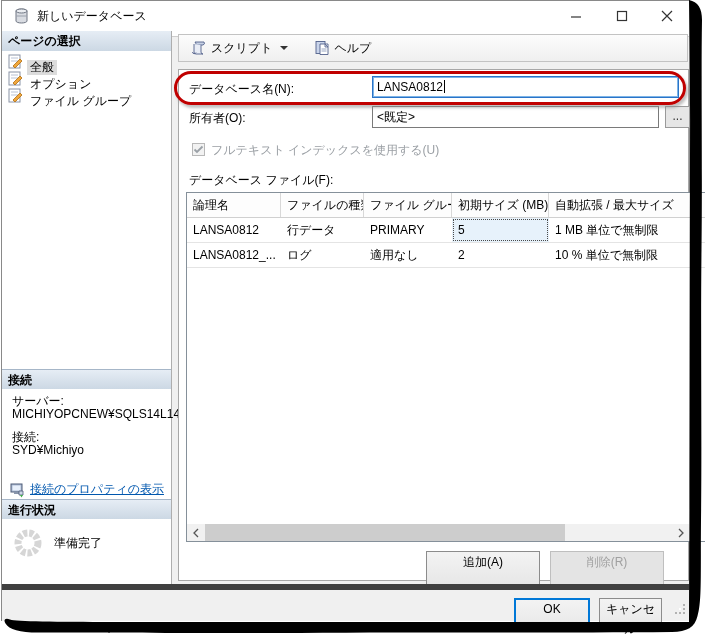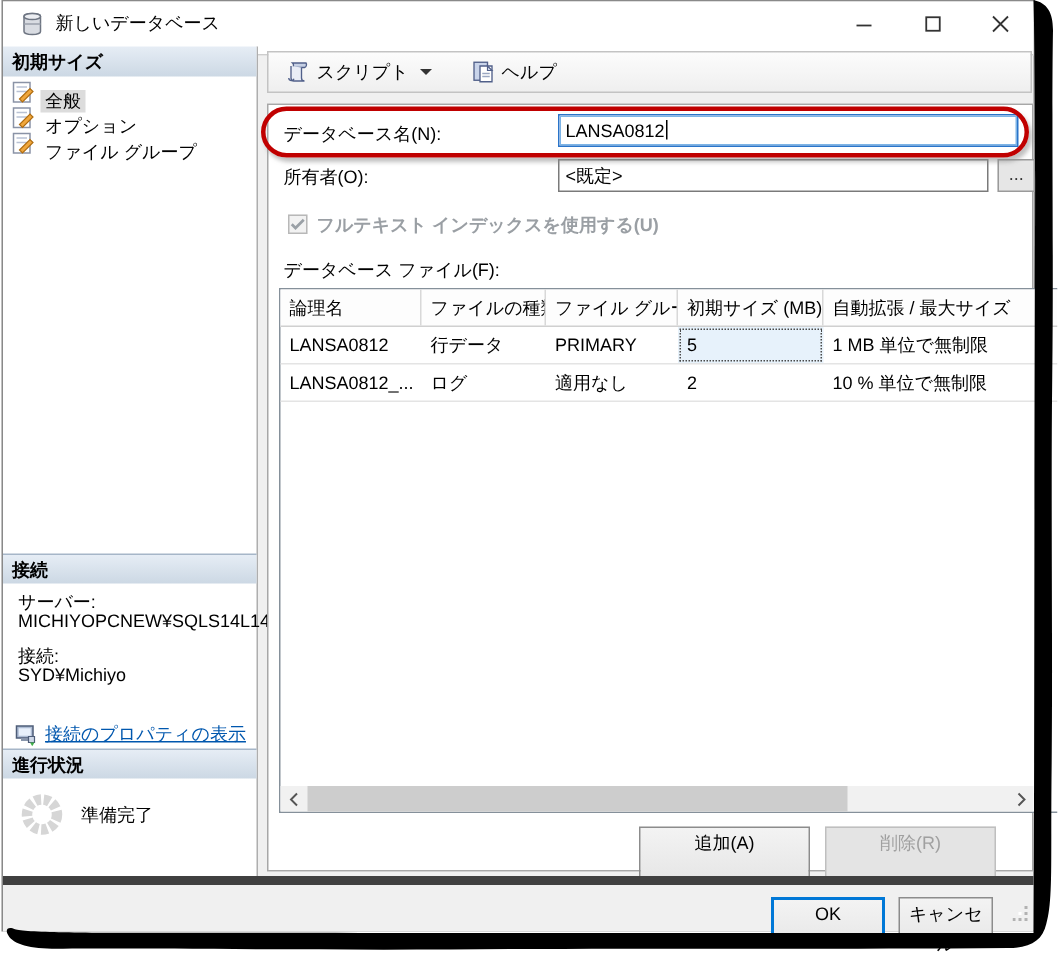--- a/index.html
+++ b/index.html
@@ -7,21 +7,21 @@
   #canvas {
     position:relative; width:705px; height:640px; overflow:hidden;
     font-family:"Liberation Sans","DejaVu Sans",sans-serif; font-size:12px; color:#000;
     background:#ffffff;
   }
   .window {
     position:absolute; left:1px; top:0; width:689px; height:621px;
     background:#f0f0f0; border:1px solid #898989;
   }
   
-  .titlebar { position:absolute; left:0; top:0; width:687px; height:36px; background:#fff; border-bottom:1px solid #cdcdcd;font-family:Liberation Mono, monospace; }
+  .titlebar { position:absolute; left:0; top:0; width:687px; height:36px; background:#fff; border-bottom:1px solid #cdcdcd; }
   .title-icon { position:absolute; left:13px; top:7px; }
   .title-text { position:absolute; left:35px; top:0; line-height:30px; }
   .winbtn { position:absolute; top:0; width:45px; height:29px; display:flex; align-items:center; justify-content:center; }
   .winbtn-min { left:551px; } .winbtn-max { left:597px; } .winbtn-close { left:642px; }
   
   .sidebar { position:absolute; left:0; top:30px; width:170px; height:553px; background:#fff; border-right:1px solid #aeaeae; }
   .sec-header {
     position:absolute; left:0; width:169px; height:20px; font-weight:bold; line-height:20px; padding-left:6px;
     background:linear-gradient(to bottom,#e6edf5,#ccd8e4); border-top:1px solid #a6b6c8;
   }
@@ -48,21 +48,21 @@
   .textbox.focused { border:1px solid #2a74c9; box-shadow:inset 0 0 0 1px #7db4e6; }
   .caret-bar { display:inline-block; width:1px; height:13px; background:#000; vertical-align:-2px; margin-left:1px; }
   .browse-btn { position:absolute; width:25px; height:22px; background:#e6e6e6; border:1px solid #9a9a9a; text-align:center; line-height:19px; color:#333; }
   .annotation-ellipse {
     position:absolute; left:-5px; top:1px; width:512px; height:34px;
     border:3px solid #c00000; border-radius:17px;
     box-shadow:2px 3px 3px rgba(140,140,140,.55);
     pointer-events:none; z-index:5;
   }
   .checkbox { position:absolute; width:13px; height:13px; background:#f2f2f2; border:1px solid #b8b8b8; display:flex; align-items:center; justify-content:center; }
-  .chk-label { position:absolute; color:#9a9fa4;font-weight:bold; }
+  .chk-label { position:absolute; color:#9a9fa4; }
   
   .files-table { position:absolute; left:7px; top:122px; width:548px; height:350px; border:1px solid #85909a; background:#fff; }
   .t-header { display:grid; grid-template-columns:94px 83px 88px 97px 1fr; height:25px; background:#fdfdfd; border-bottom:1px solid #d0d0d0; }
   .t-header > div { line-height:24px; padding-left:6px; border-right:1px solid #d8d8d8; white-space:nowrap; overflow:hidden; }
   .t-header > div:last-child { border-right:none; }
   .t-row { display:grid; grid-template-columns:94px 83px 88px 97px 1fr; height:25px; border-bottom:1px solid #e4e4e4; }
   .t-row > div { line-height:24px; padding-left:6px; white-space:nowrap; overflow:hidden; }
   .cell-selected { background:#e7f2fb; outline:1px dotted #4a4a4a; outline-offset:-2px; }
   .hscroll { position:absolute; left:0; bottom:0; width:502px; height:17px; background:#f1f1f1; display:flex; }
   .hs-arrow { width:17px; height:17px; display:flex; align-items:center; justify-content:center; flex:0 0 auto; }
@@ -103,21 +103,21 @@
           </svg>
       </div>
       <div class="winbtn winbtn-close">
         <svg width="12" height="12" viewBox="0 0 12 12">
             <path d="M1,1 L11,11 M11,1 L1,11" stroke="#333" stroke-width="1.2"></path>
           </svg>
       </div>
     </div>
 
     <div class="sidebar">
-      <div class="sec-header first">初期サイズ</div>
+      <div class="sec-header first">ページの選択</div>
 
       <div class="page-item selected" style="top:22px">
         <svg width="15" height="15" viewBox="0 0 15 15">
           <rect x="1" y="1" width="11" height="13" fill="#fff" stroke="#8a93a6"></rect>
           <line x1="3" y1="4" x2="10" y2="4" stroke="#b9c2d4"></line>
             <line x1="3" y1="7" x2="10" y2="7" stroke="#b9c2d4"></line>
           <path d="M5,12 L12,5 L14,7 L7,14 z" fill="#f0a73c" stroke="#b06d10" stroke-width="0.8"></path>
         </svg>
         <span class="lbl">全般</span>
       </div>

